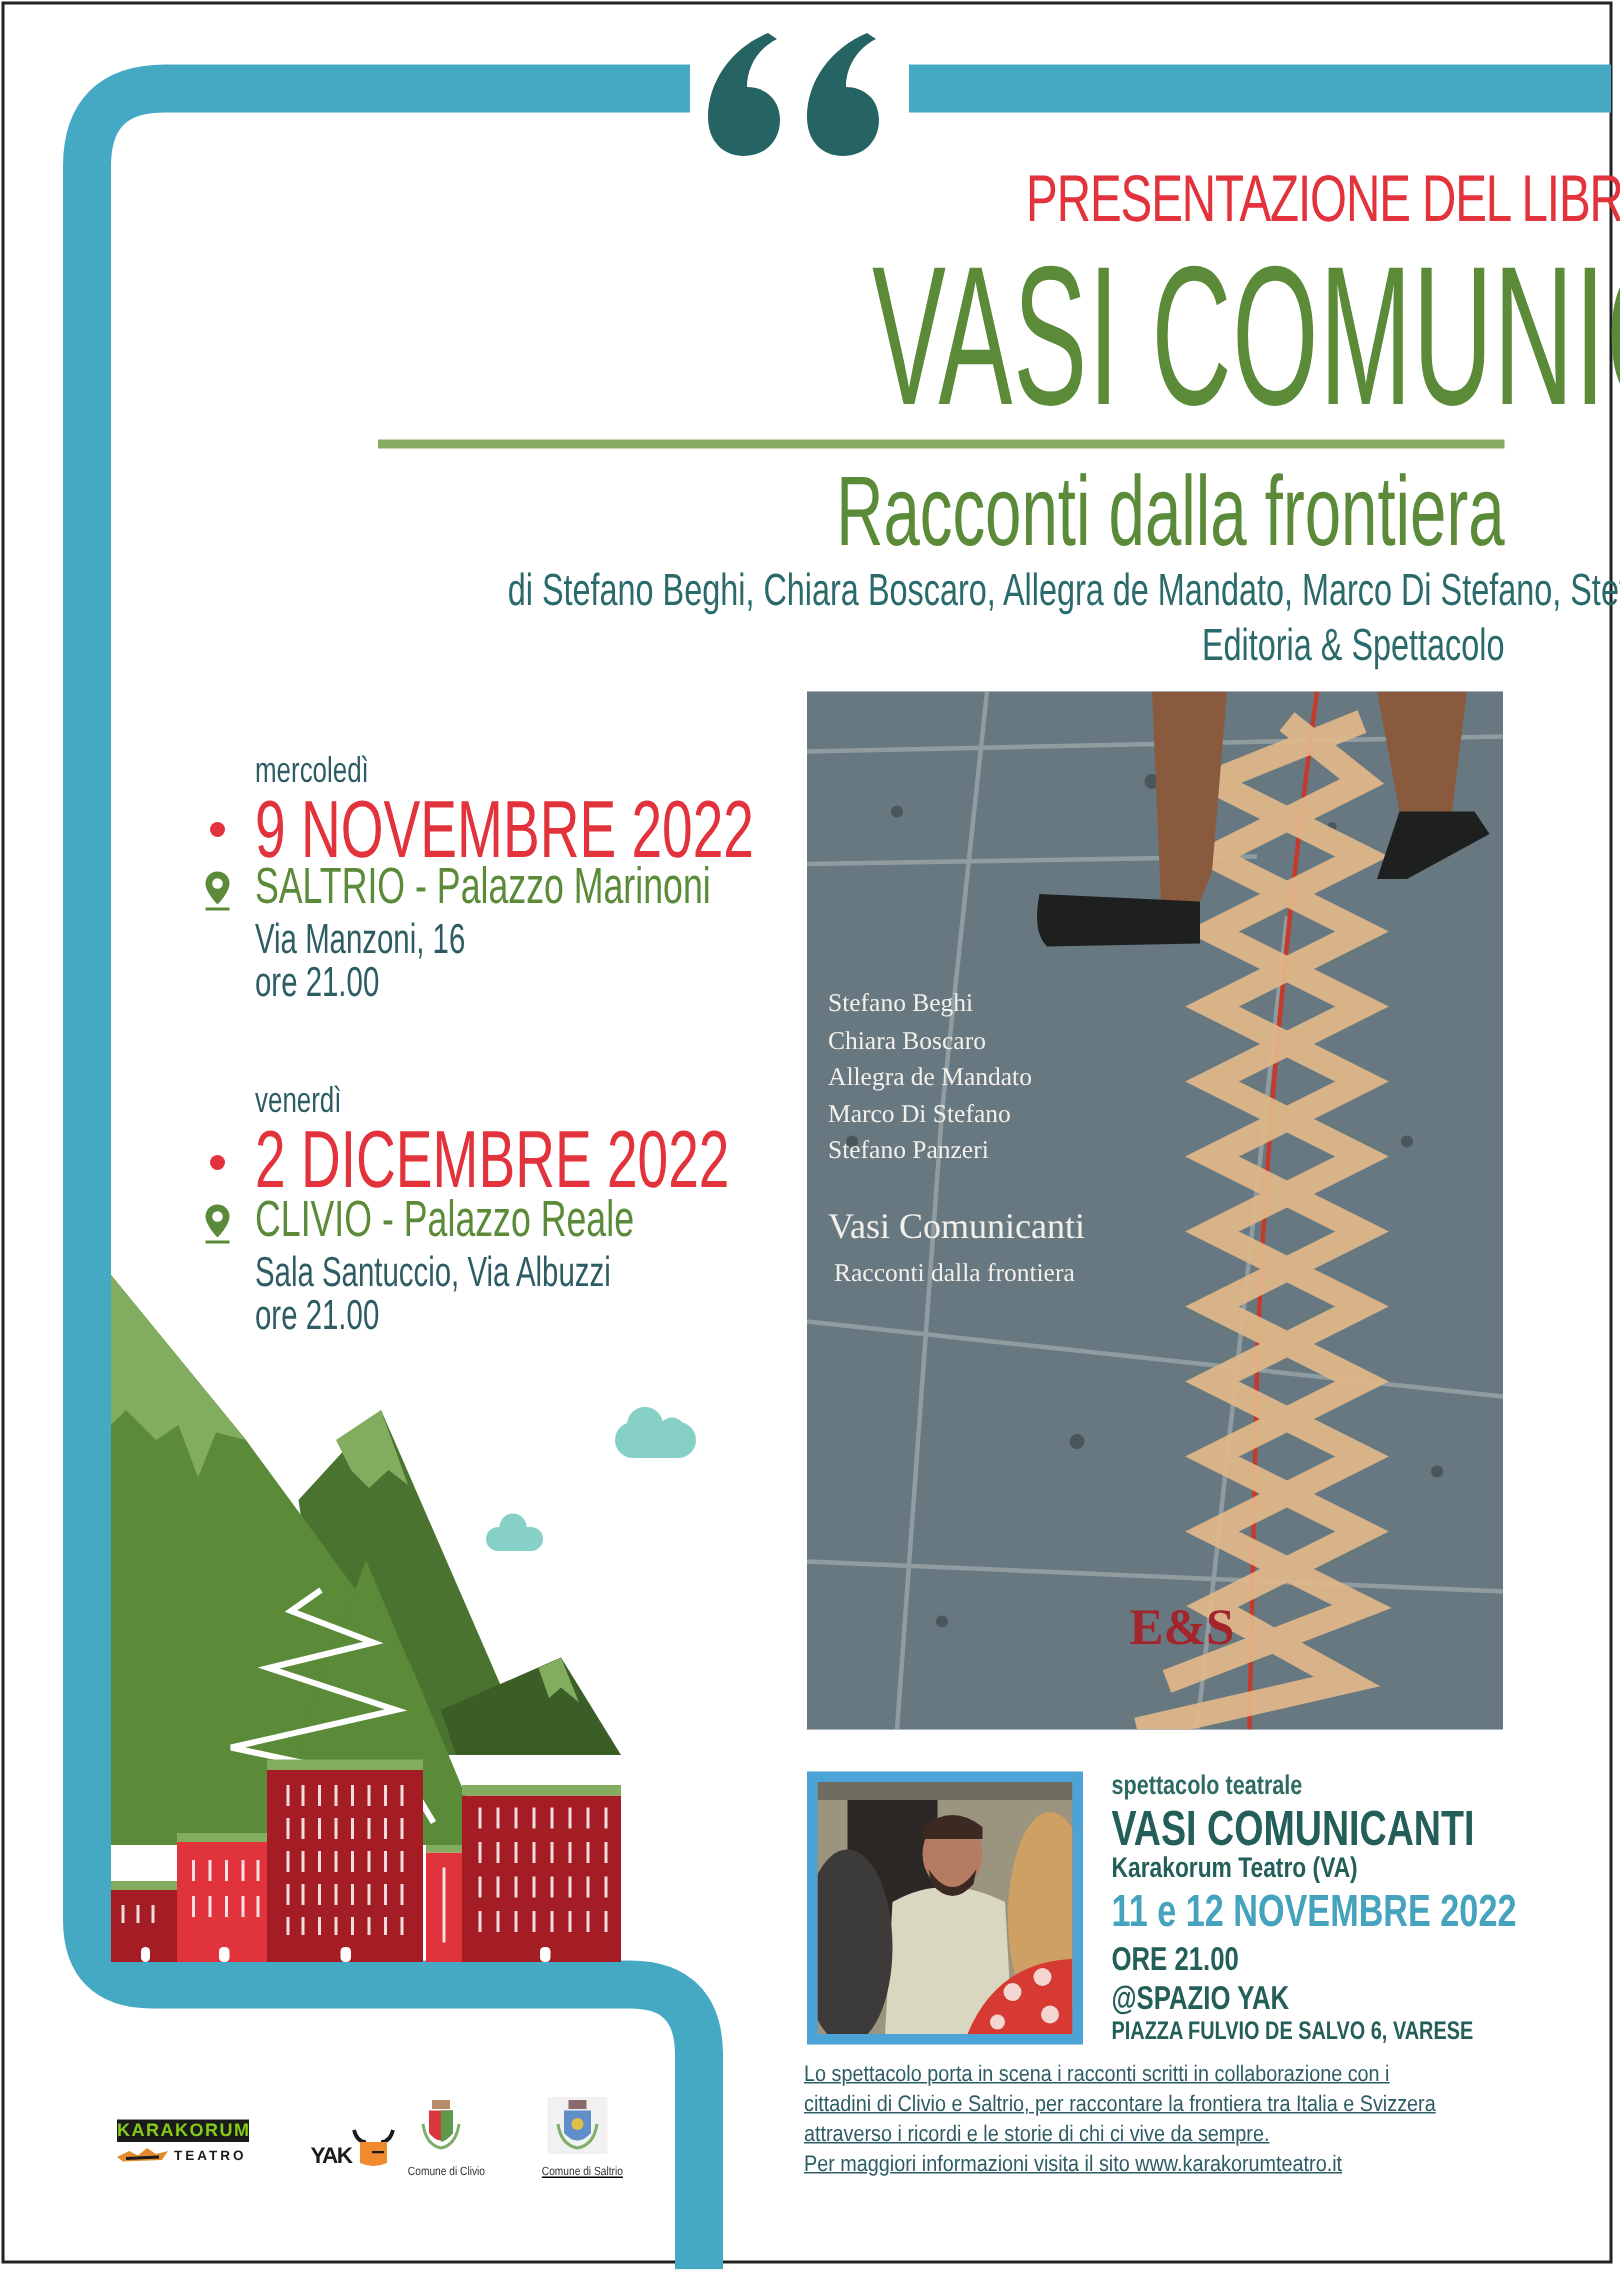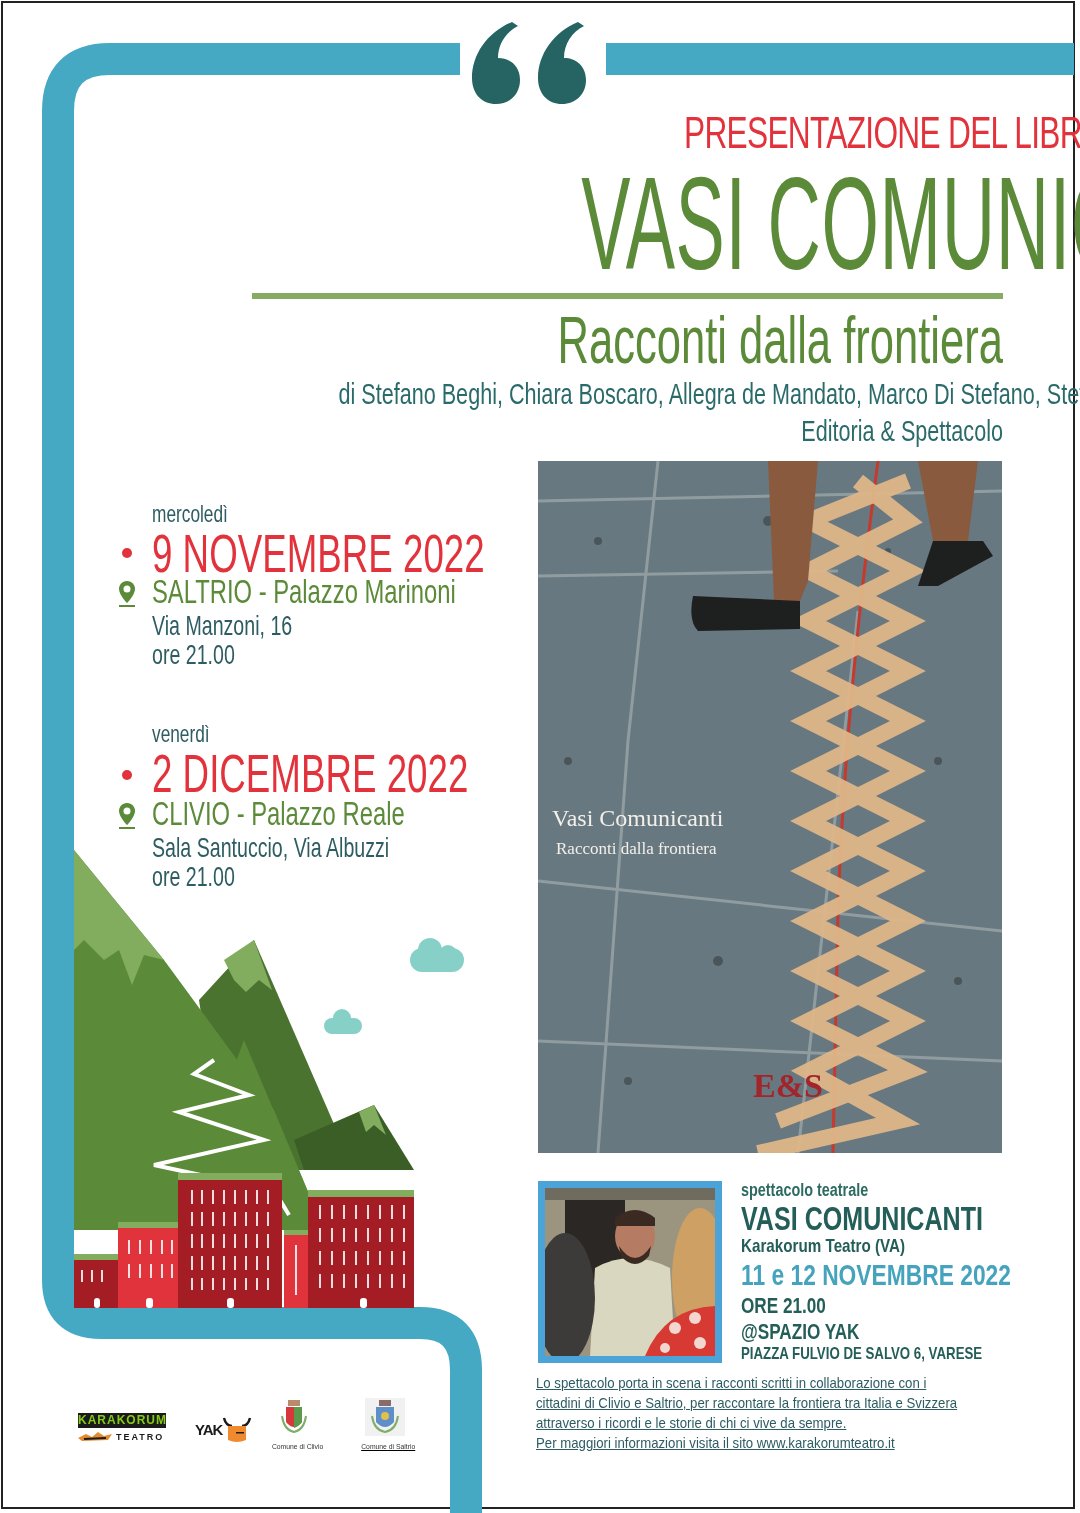--- a/index.html
+++ b/index.html
@@ -16,21 +16,21 @@
   .title { left:250px; top:158px; width:753px; text-align:right; color:#5b8a39; font-size:132px; line-height:132px;
            transform:scaleX(0.56); transform-origin:right center; white-space:nowrap; letter-spacing:1px; }
   .title-rule { left:252px; top:293px; width:751px; height:6px; background:#88ab63; }
   .subtitle { left:300px; top:305px; width:703px; text-align:right; color:#5b8a39; font-size:66px; line-height:70px;
               transform:scaleX(0.66); transform-origin:right center; white-space:nowrap; }
   .authors { left:80px; top:376px; width:923px; text-align:right; color:#2a6a6a; font-size:30px; line-height:36px;
              transform:scaleX(0.72); transform-origin:right center; white-space:nowrap; }
   .publisher { left:600px; top:413px; width:403px; text-align:right; color:#2a6a6a; font-size:30px; line-height:36px;
                transform:scaleX(0.72); transform-origin:right center; white-space:nowrap; }
 
-  .event { position:absolute; left:118px; width:400px; }
+  .event { position:absolute; left:136px; width:400px; }
   .ev-day { position:absolute; left:34px; color:#2d5c63; font-size:24px; transform:scaleX(0.72); transform-origin:left center; white-space:nowrap; }
   .ev-date { position:absolute; left:34px; color:#e2323b; font-size:54px; transform:scaleX(0.68); transform-origin:left center; white-space:nowrap; }
   .ev-bullet { position:absolute; left:4px; width:10px; height:10px; border-radius:50%; background:#e2323b; }
   .ev-pin { position:absolute; left:0px; }
   .ev-place { position:absolute; left:34px; color:#5b8a39; font-size:34px; transform:scaleX(0.7); transform-origin:left center; white-space:nowrap; }
   .ev-line { position:absolute; left:34px; color:#2d5c63; font-size:28px; transform:scaleX(0.7); transform-origin:left center; white-space:nowrap; }
 
   .cover { left:538px; top:461px; width:464px; height:692px; background:#6b7a80; overflow:hidden; }
   .cover-names { position:absolute; left:14px; top:196px; font-family:"Liberation Serif", serif; color:#f3f0ea; font-size:17px; line-height:24.6px; }
   .cover-title { position:absolute; left:14px; top:344px; font-family:"Liberation Serif", serif; color:#f3f0ea; font-size:24px; }
@@ -190,20 +190,27 @@
     <g stroke="#e2b889" stroke-width="16" fill="none" opacity="0.92" stroke-linejoin="miter">
       <path d="M320 20 L370 60 L270 110 L370 160 L270 210 L370 260 L270 310 L370 360 L270 410 L370 460 L270 510 L370 560 L270 610 L360 660 L220 692"></path>
       <path d="M370 20 L270 60 L370 110 L270 160 L370 210 L270 260 L370 310 L270 360 L370 410 L270 460 L370 510 L270 560 L370 610 L240 660"></path>
     </g>
 
     <path d="M230 0 L280 0 L270 120 L262 140 L236 140 Z" fill="#8a5a3f"></path>
     <path d="M155 135 L262 140 L262 168 L160 170 Q150 160 155 135 Z" fill="#1e1f1f"></path>
     <path d="M380 0 L440 0 L430 80 L420 90 L395 80 Z" fill="#8a5a3f"></path>
     <path d="M395 80 L445 80 L455 95 L400 125 L380 125 Z" fill="#1e1f1f"></path>
   </svg>
+  <div class="cover-names">
+    <div>Stefano Beghi</div>
+    <div>Chiara Boscaro</div>
+    <div>Allegra de Mandato</div>
+    <div>Marco Di Stefano</div>
+    <div>Stefano Panzeri</div>
+  </div>
   <div class="cover-title">Vasi Comunicanti</div>
   <div class="cover-sub">Racconti dalla frontiera</div>
   <div class="cover-logo">E&amp;S</div>
 </div>
 
 <div class="abs photo">
   <div class="photo-inner">
     <svg width="170" height="168" viewBox="0 0 170 168">
       <rect width="170" height="168" fill="#9b957f"></rect>
       <rect x="20" y="10" width="60" height="120" fill="#2a2724"></rect>
@@ -244,21 +251,21 @@
   <div style="background:#1b1b1b;color:#84cc16;font-size:12px;font-weight:bold;letter-spacing:1px;text-align:center;line-height:15px;height:15px;">KARAKORUM</div>
   <div style="display:flex;align-items:flex-end;gap:4px;margin-top:2px;">
     <svg width="34" height="12" viewBox="0 0 34 12">
       <path d="M0 8 L8 4 L14 7 L20 2 L26 6 L34 4 L30 10 L4 11 Z" fill="#e58b2e"></path>
       <path d="M6 9 L28 8" stroke="#1b1b1b" stroke-width="2"></path>
     </svg>
     <span style="font-size:9px;font-weight:bold;letter-spacing:2px;color:#1b1b1b;">TEATRO</span>
   </div>
 </div>
 
-<div class="abs" style="left:195px;top:1412px;width:60px;height:34px;display:flex;align-items:center;">
+<div class="abs" style="left:207px;top:1412px;width:60px;height:34px;display:flex;align-items:flex-end;">
   <span style="font-weight:bold;font-size:15px;color:#1b1b1b;letter-spacing:-1px;">YAK</span>
   <svg width="30" height="30" viewBox="0 0 30 30">
     <path d="M2 4 Q4 12 10 12 M28 4 Q26 12 20 12" stroke="#1b1b1b" stroke-width="2.5" fill="none"></path>
     <path d="M6 12 L24 12 L24 26 Q15 30 6 26 Z" fill="#f08a2e"></path>
     <rect x="14" y="18" width="8" height="1.5" fill="#1b1b1b"></rect>
   </svg>
 </div>
 
 <div class="abs" style="left:268px;top:1398px;width:52px;height:56px;">
   <svg width="52" height="40" viewBox="0 0 52 40">

